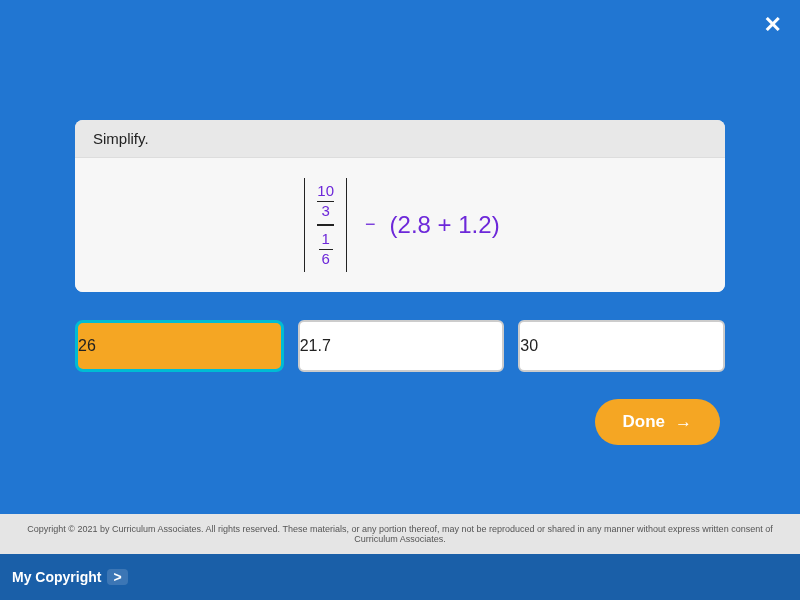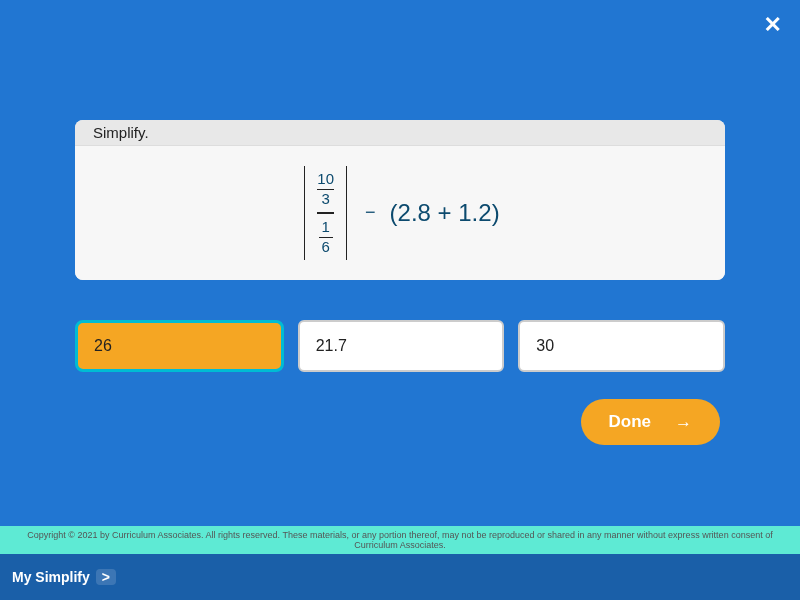--- a/index.html
+++ b/index.html
@@ -31,63 +31,63 @@
       top: 120px;
       left: 75px;
       right: 75px;
       background: #f0f0f0;
       border-radius: 8px;
       overflow: hidden;
     }
 
     #question-header {
       background: #e8e8e8;
-      padding: 4px 18px;
+      padding: 10px 18px;
       font-size: 15px;
       color: #222;
       border-bottom: 1px solid #ddd;
     }
 
     #question-body {
       background: #f7f7f7;
       padding: 20px;
       min-height: 130px;
       display: flex;
       align-items: center;
       justify-content: center;
     }
 
     
     .math-expr {
       display: flex;
       align-items: center;
       gap: 8px;
       font-size: 18px;
-      color: #0c4a6e;
+      color: #6d28d9;
     }
 
     
     #answer-row {
       position: absolute;
       top: 320px;
       left: 75px;
       right: 75px;
       display: flex;
       gap: 14px;
     }
 
     .answer-option {
       flex: 1;
       height: 52px;
       border: 2px solid #ccc;
       border-radius: 6px;
       background: white;
       display: flex;
       align-items: center;
-      padding-left: 16px;
+      padding-left: 0;
       font-size: 16px;
       color: #222;
       cursor: pointer;
     }
 
     .answer-option.selected {
       background: #f5a623;
       border: 3px solid #00bcd4;
       border-radius: 8px;
     }
@@ -100,21 +100,21 @@
       background: #f5a623;
       color: white;
       border: none;
       border-radius: 30px;
       padding: 13px 28px;
       font-size: 17px;
       font-weight: bold;
       cursor: pointer;
       display: flex;
       align-items: center;
-      gap: 24px;
+      gap: 10px;
     }
 
     
     #progress-bar {
       position: absolute;
       bottom: 0;
       left: 0;
       right: 0;
       height: 46px;
       background: #1a5fa8;
@@ -139,25 +139,25 @@
       border-radius: 4px;
       padding: 0 6px;
     }
 
     
     #footer {
       position: absolute;
       bottom: 46px;
       left: 0;
       right: 0;
-      background: #5eead4;
+      background: #e5e5e5;
       text-align: center;
       font-size: 9px;
       color: #555;
-      padding: 4px 10px;
+      padding: 10px 10px;
     }
 
     
     .compound-frac {
       display: inline-flex;
       flex-direction: column;
       align-items: center;
       position: relative;
       border-left: 1.5px solid #222;
       border-right: 1.5px solid #222;
@@ -256,15 +256,15 @@
 <button id="done-btn">
   <span>Done</span>
   <span>→</span>
 </button>
 
 <div id="footer">
   <span>Copyright © 2021 by Curriculum Associates. All rights reserved. These materials, or any portion thereof, may not be reproduced or shared in any manner without express written consent of Curriculum Associates.</span>
 </div>
 
 <div id="progress-bar">
-  <span id="progress-label">My Simplify</span>
+  <span id="progress-label">My Copyright</span>
   <span id="progress-arrow">&gt;</span>
 </div>
 
 </body></html>

